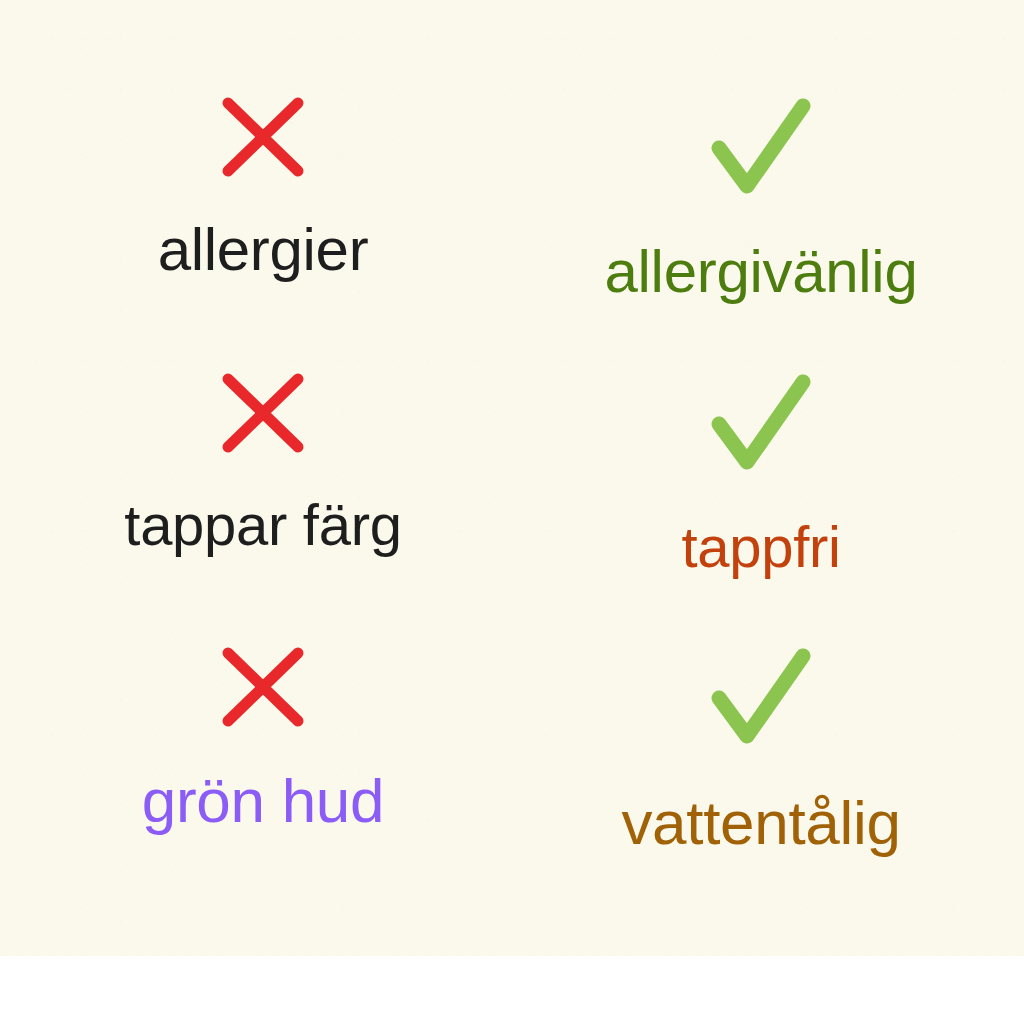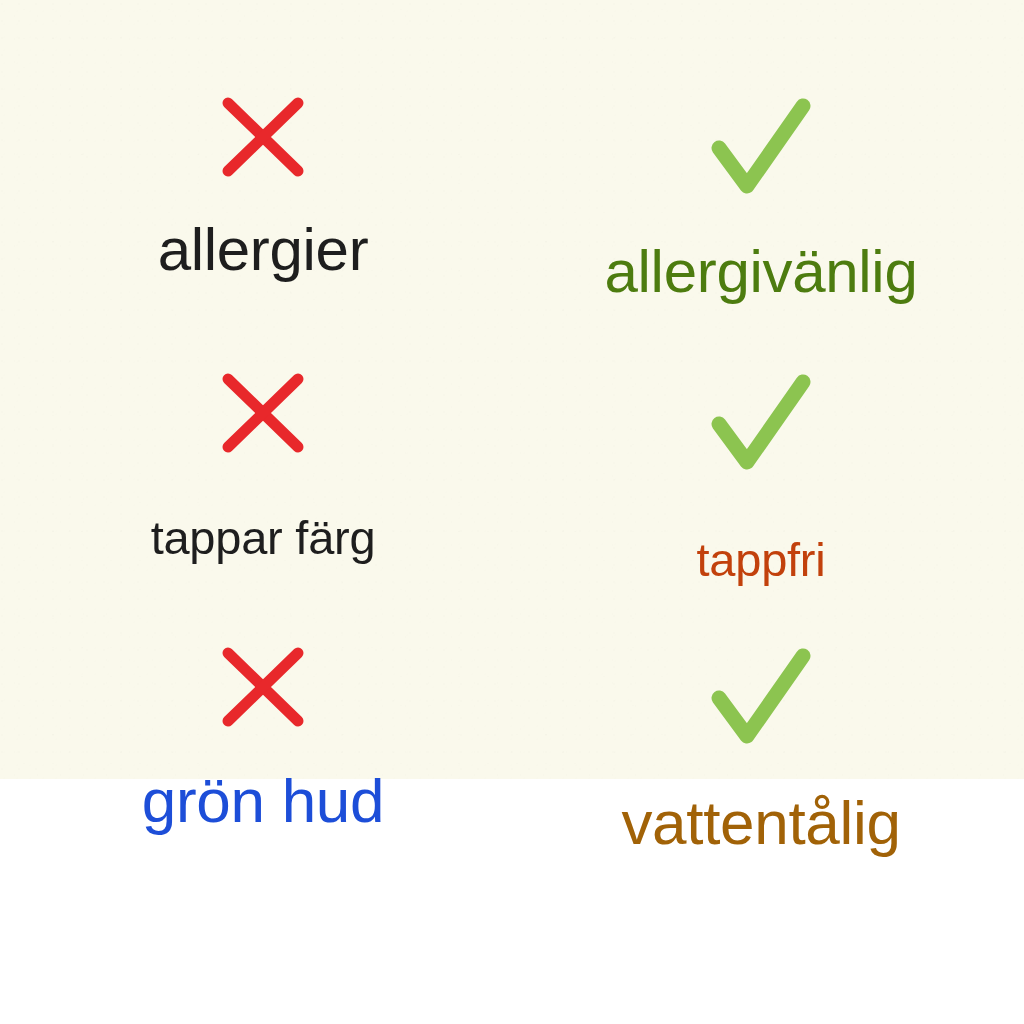--- a/index.html
+++ b/index.html
@@ -8,21 +8,21 @@
   }
   body {
     width: 1024px;
     height: 1024px;
     overflow: hidden;
     font-family: "Liberation Sans", sans-serif;
   }
   #canvas {
     position: relative;
     width: 1024px;
-    height: 779px;
+    height: 956px;
     background: #faf9ec;
   }
   
   #grain {
     position: absolute;
     inset: 0;
     pointer-events: none;
     opacity: .30;
     background-image:
       radial-gradient(circle at 12% 22%, rgba(0,0,0,.035) 0 1px, transparent 1px),
@@ -72,21 +72,21 @@
   .cell.col-negative .stack { margin-left: 14px; }
   .cell.col-positive .stack { margin-left: -14px; }
 
   .stack {
     display: flex;
     flex-direction: column;
     align-items: center;
   }
 
   .gap-1 .cell-label { margin-top: 42px; font-size: 60px; }
-  .gap-2 .cell-label { margin-top: 60px; font-size: 47px; }
+  .gap-2 .cell-label { margin-top: 42px; font-size: 58px; }
   .gap-3 .cell-label { margin-top: 42px; font-size: 62px; }
 </style>
 </head>
 <body>
 
 <div id="canvas" style="background: rgb(250, 249, 236);">
 
   <div id="grain"></div>
 
   <div class="comparison-grid">
@@ -144,21 +144,21 @@
     <div class="cell col-negative row-3">
       <div class="stack gap-3">
         <span class="mark">
           <svg width="84" height="82" viewBox="0 0 84 82" aria-hidden="true">
             <g stroke="#e8282b" stroke-width="11" stroke-linecap="round">
               <line x1="7" y1="7" x2="77" y2="75" stroke="#e8282b"></line>
               <line x1="77" y1="7" x2="7" y2="75" stroke="#e8282b"></line>
             </g>
           </svg>
         </span>
-        <span class="cell-label" style="color: #1d4ed8;">grön hud</span>
+        <span class="cell-label" style="color: #8b5cf6;">grön hud</span>
       </div>
     </div>
 
     <div class="cell col-positive row-3">
       <div class="stack gap-3">
         <span class="mark">
           <svg width="100" height="104" viewBox="0 0 100 104" aria-hidden="true">
             <path d="M8 52 L36 90 L92 10" fill="none" stroke="#8cc450" stroke-width="15" stroke-linecap="round" stroke-linejoin="round"></path>
           </svg>
         </span>

